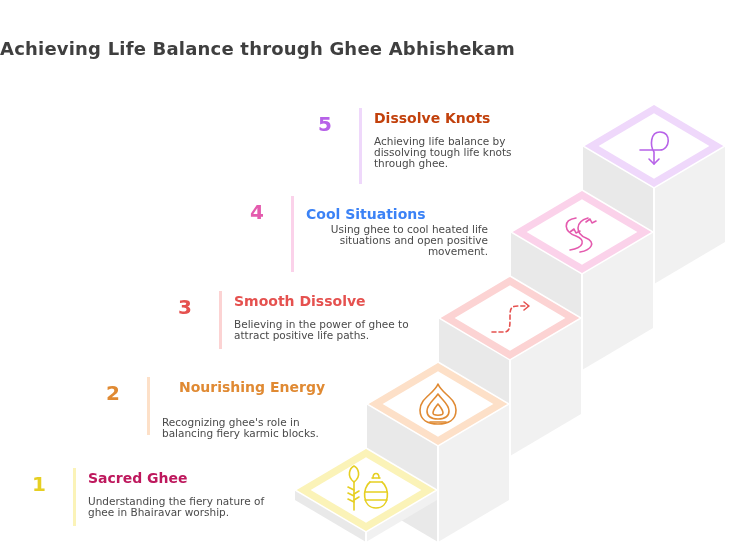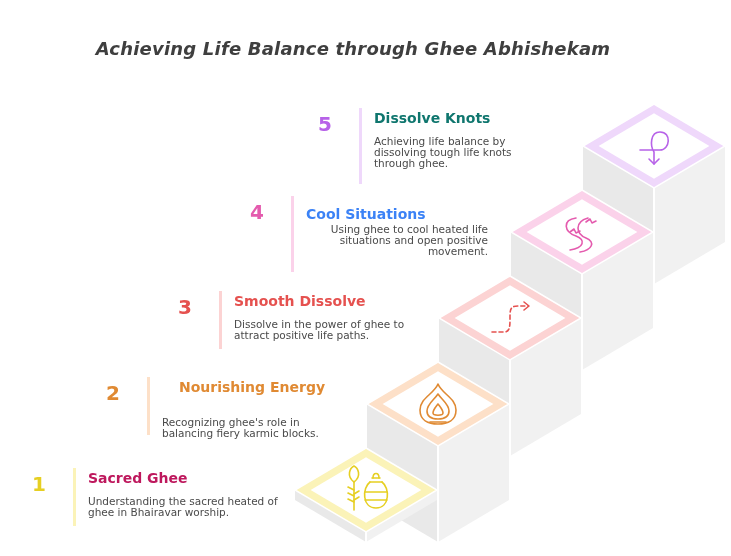--- a/index.html
+++ b/index.html
@@ -1,19 +1,19 @@
 <!DOCTYPE html>
 <html><head>
 <meta charset="utf-8">
 <style>
   html, body { margin: 0; padding: 0; background: #ffffff; }
   body { width: 731px; height: 556px; position: relative; overflow: hidden;
          font-family: "DejaVu Sans", sans-serif; }
-  .title { position: absolute; left: 0; width: 706px; top: 38px; text-align: center;
-           font-size: 18px; font-weight: bold; color: #3f3f3f; letter-spacing: 0.2px; font-style: italic; }
+  .title { position: absolute; left: 0; width: 706px; top: 38px; text-align: left;
+           font-size: 18px; font-weight: bold; color: #3f3f3f; letter-spacing: 0.2px; }
   svg.stairs { position: absolute; left: 0; top: 0; }
   .item { position: absolute; }
   .num { position: absolute; font-size: 20px; font-weight: bold; }
   .bar { position: absolute; width: 3px; }
   .item-title { position: absolute; font-size: 14px; font-weight: bold; white-space: nowrap; }
   .item-desc { position: absolute; font-size: 10.5px; line-height: 11px; color: #4a4a4a; width: 190px; }
 </style>
 </head>
 <body>
 
@@ -88,39 +88,39 @@
       <path d="M-14,4 L6,4 C16,4 18,-14 6,-14 C-4,-14 -4,0 0,6 L0,18"></path>
       <path d="M-5,13 L0,18 L5,13"></path>
     </g>
   </svg>
 
 <div id="items">
     <div class="item" style="left: 32px; top: 468px;">
       <div class="num" style="left: 0px; top: 4px; color: rgb(230, 207, 34);">1</div>
       <div class="bar" style="left: 41px; top: 0px; height: 58px; background: rgb(251, 243, 184);"></div>
       <div class="item-title" style="left: 56px; top: 2px; color: #be185d;">Sacred Ghee</div>
-      <div class="item-desc" style="left: 56px; top: 28px; width: 200px;">Understanding the sacred heated of ghee in Bhairavar worship.</div>
+      <div class="item-desc" style="left: 56px; top: 28px; width: 200px;">Understanding the fiery nature of ghee in Bhairavar worship.</div>
     </div>
     <div class="item" style="left: 106px; top: 377px;">
       <div class="num" style="left: 0px; top: 4px; color: rgb(224, 138, 51);">2</div>
       <div class="bar" style="left: 41px; top: 0px; height: 58px; background: rgb(253, 224, 200);"></div>
       <div class="item-title" style="left: 73px; top: 2px; color: rgb(224, 138, 51);">Nourishing Energy</div>
       <div class="item-desc" style="left: 56px; top: 40px; width: 182px;">Recognizing ghee's role in balancing fiery karmic blocks.</div>
     </div>
     <div class="item" style="left: 178px; top: 291px;">
       <div class="num" style="left: 0px; top: 4px; color: rgb(229, 81, 79);">3</div>
       <div class="bar" style="left: 41px; top: 0px; height: 58px; background: rgb(252, 211, 211);"></div>
       <div class="item-title" style="left: 56px; top: 2px; color: rgb(229, 81, 79);">Smooth Dissolve</div>
-      <div class="item-desc" style="left: 56px; top: 28px; width: 182px;">Dissolve in the power of ghee to attract positive life paths.</div>
+      <div class="item-desc" style="left: 56px; top: 28px; width: 182px;">Believing in the power of ghee to attract positive life paths.</div>
     </div>
     <div class="item" style="left: 250px; top: 196px;">
       <div class="num" style="left: 0px; top: 4px; color: rgb(228, 91, 174);">4</div>
       <div class="bar" style="left: 41px; top: 0px; height: 76px; background: rgb(251, 210, 234);"></div>
       <div class="item-title" style="left: 56px; top: 10px; color: #3b82f6;">Cool Situations</div>
       <div class="item-desc" style="left: 56px; top: 28px; width: 182px; text-align: right;">Using ghee to cool heated life situations and open positive movement.</div>
     </div>
     <div class="item" style="left: 318px; top: 108px;">
       <div class="num" style="left: 0px; top: 4px; color: rgb(183, 98, 232);">5</div>
       <div class="bar" style="left: 41px; top: 0px; height: 76px; background: rgb(239, 216, 251);"></div>
-      <div class="item-title" style="left: 56px; top: 2px; color: #0f766e;">Dissolve Knots</div>
+      <div class="item-title" style="left: 56px; top: 2px; color: #c2410c;">Dissolve Knots</div>
       <div class="item-desc" style="left: 56px; top: 28px; width: 182px;">Achieving life balance by dissolving tough life knots through ghee.</div>
     </div>
   </div>
 
 </body></html>

